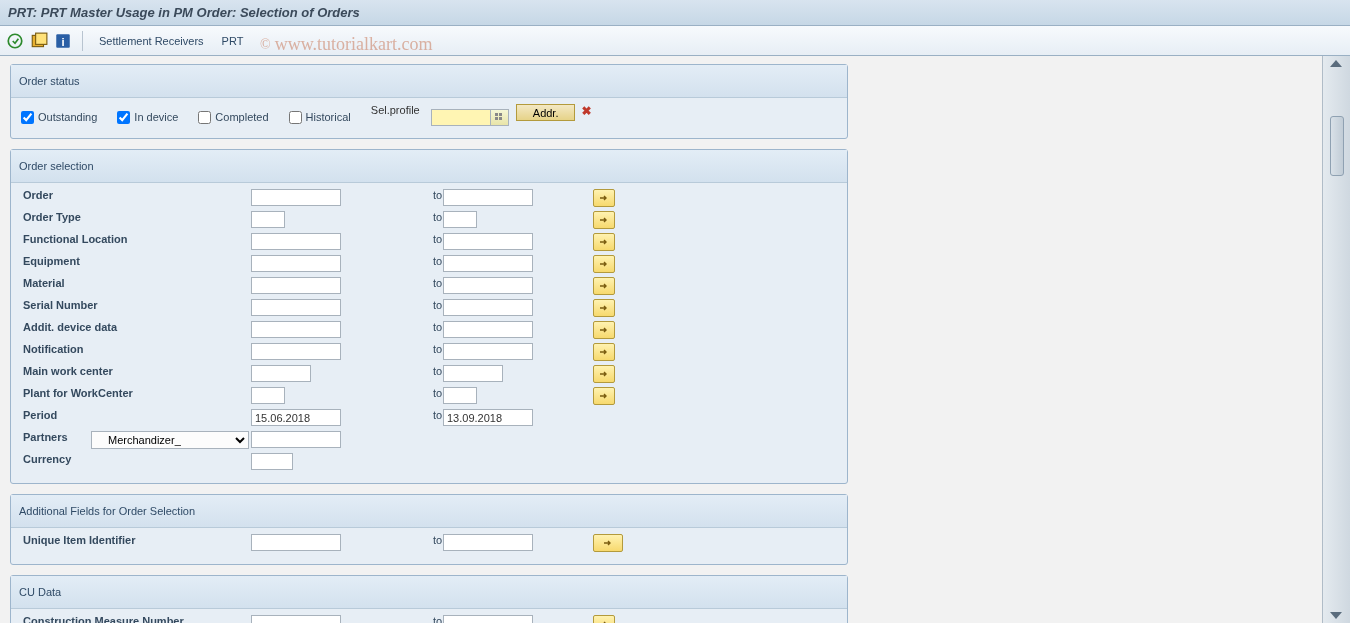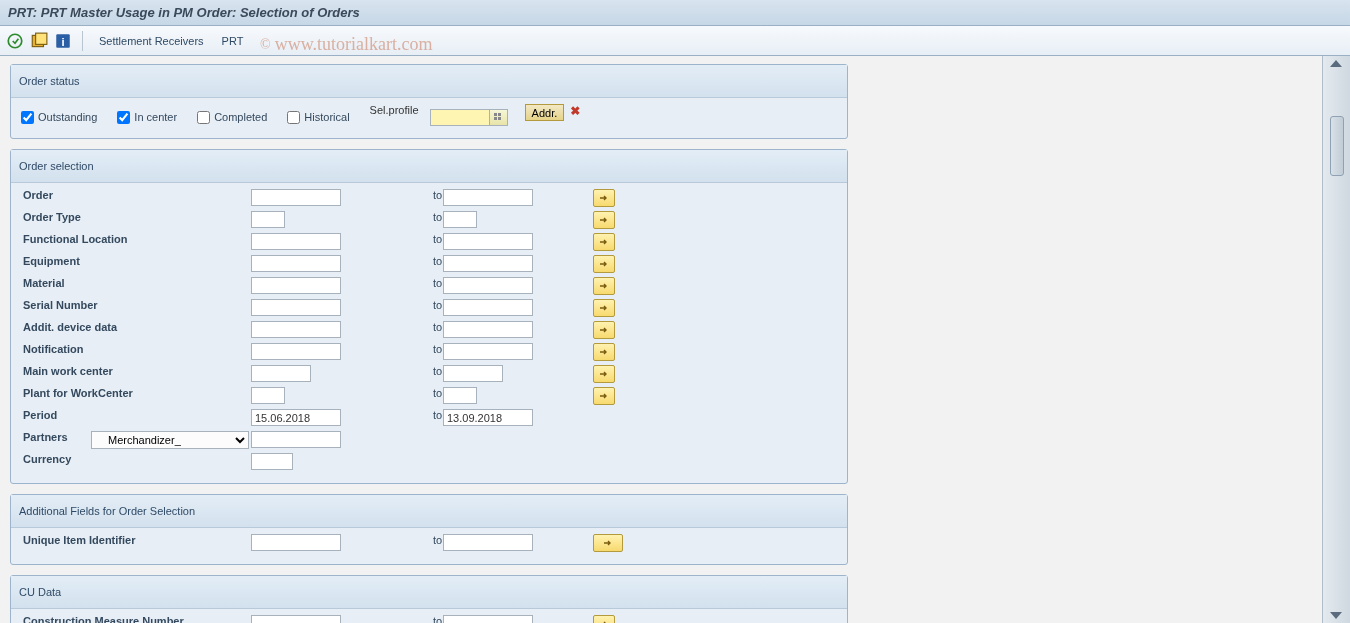--- a/index.html
+++ b/index.html
@@ -172,24 +172,24 @@
     border: 1px solid #a8b2bc;
     border-left: none;
     display: inline-flex;
     align-items: center; justify-content: center;
     font-size: 10px;
     color: #555;
     cursor: pointer;
   }
   .addr-btn {
     height: 17px;
-    padding: 0 6px;
+    padding: 0 16px;
     background: linear-gradient(to bottom,#f3e8c4,#e6d388);
     border: 1px solid #b39a3c;
-    margin-left: 17px;
+    margin-left: 7px;
     font-size: 11px;
     cursor: pointer;
   }
   .red-x {
     color: #c0392b;
     font-weight: bold;
     margin-left: 6px;
     cursor: pointer;
     font-size: 12px;
   }
@@ -241,21 +241,21 @@
   <div class="groupbox">
     <div class="legend">Order status</div>
     <div class="body">
       <div class="row" style="height:26px;">
         <label class="chk">
           <input type="checkbox" checked="" style="">
           <span>Outstanding</span>
         </label>
         <label class="chk">
           <input type="checkbox" checked="" style="">
-          <span>In center</span>
+          <span>In device</span>
         </label>
         <label class="chk">
           <input type="checkbox" style="">
           <span>Completed</span>
         </label>
         <label class="chk">
           <input type="checkbox" style="">
           <span>Historical</span>
         </label>
         <span style="width:60px;">Sel.profile</span>

